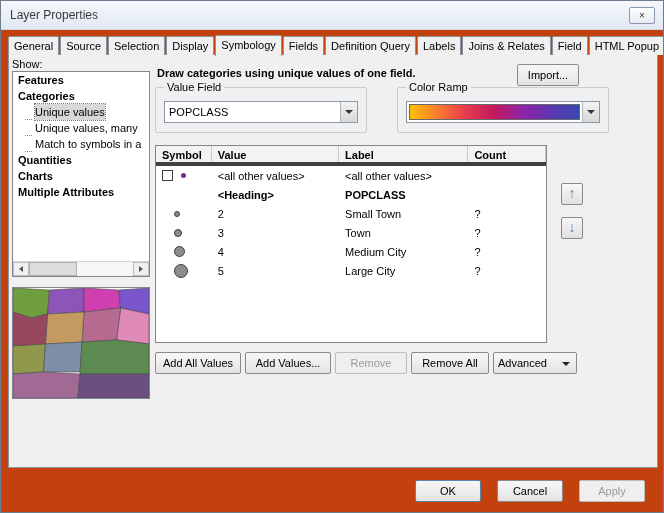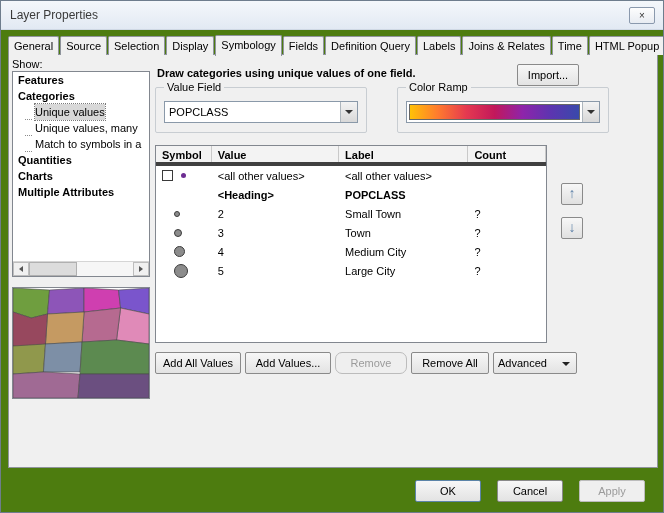--- a/index.html
+++ b/index.html
@@ -1,18 +1,18 @@
 <!DOCTYPE html>
 <html><head>
 <meta charset="utf-8">
 <style>
   * { box-sizing: border-box; margin: 0; padding: 0; }
   html,body { width:664px; height:513px; }
   body { font-family:"Liberation Sans", sans-serif; background:#808080; }
-  .window { position:relative; width:664px; height:513px; background:#4d7c0f; border:1px solid #6e7d8d; font-size:11px; color:#000; overflow:hidden; }
+  .window { position:relative; width:664px; height:513px; background:#c2410c; border:1px solid #6e7d8d; font-size:11px; color:#000; overflow:hidden; }
 
   
   .titlebar { position:absolute; top:0; left:0; right:0; height:29px; background:linear-gradient(#f4f7fb,#e2e9f3); border-bottom:1px solid #cfd8e4; display:flex; align-items:center; padding:0 9px; }
   .titlebar .title { font-size:12px; color:#3a3a3a; }
   .close-btn { position:absolute; right:8px; top:6px; width:26px; height:17px; background:linear-gradient(#fdfdfd,#e8ecf2); border:1px solid #8a99ad; border-radius:2px; font-size:10px; line-height:15px; text-align:center; color:#333; cursor:default; }
 
   
   .tab-strip { position:absolute; top:33px; left:7px; right:5px; height:21px; display:flex; align-items:flex-end; z-index:4; }
   .tab { height:19px; line-height:18px; padding:0 5px; background:#f0f0f0; border:1px solid #8f949c; border-bottom:none; border-radius:2px 2px 0 0; margin-right:1px; white-space:nowrap; font-size:11px; cursor:default; }
   .tab.active { height:21px; margin-bottom:-1px; z-index:6; position:relative; font-weight:normal; background:#f0f0f0; }
@@ -95,21 +95,21 @@
   <div class="tab-strip">
       <div class="tab">General</div>
       <div class="tab">Source</div>
       <div class="tab">Selection</div>
       <div class="tab">Display</div>
       <div class="tab active">Symbology</div>
       <div class="tab">Fields</div>
       <div class="tab">Definition Query</div>
       <div class="tab">Labels</div>
       <div class="tab">Joins &amp; Relates</div>
-      <div class="tab">Time</div>
+      <div class="tab">Field</div>
       <div class="tab">HTML Popup</div>
     </div>
 
   <div class="page">
 
     <div class="show-label">Show:</div>
 
     <div class="listbox">
       <div>
           <div class="tree-item bold">
@@ -253,21 +253,21 @@
           </div>
         </div>
     </div>
 
     <div class="arrow-btn arrow-up">↑</div>
     <div class="arrow-btn arrow-down">↓</div>
 
     <div class="table-button-row">
         <button class="btn" style="width: 86px;"><span class="lblspan">Add All Values</span></button>
         <button class="btn" style="width: 86px;"><span class="lblspan">Add Values...</span></button>
-        <button class="btn disabled" style="width: 72px; border-radius: 7px;"><span class="lblspan">Remove</span></button>
+        <button class="btn disabled" style="width: 72px;"><span class="lblspan">Remove</span></button>
         <button class="btn" style="width: 78px;"><span class="lblspan">Remove All</span></button>
         <button class="btn menu" style="width: 84px;"><span class="lblspan">Advanced</span><span class="menu-arrow"></span></button>
       </div>
 
   </div>
 
   <button class="btn footer-btn ok-btn">OK</button>
   <button class="btn footer-btn cancel-btn">Cancel</button>
   <button class="btn footer-btn apply-btn disabled">Apply</button>
 

